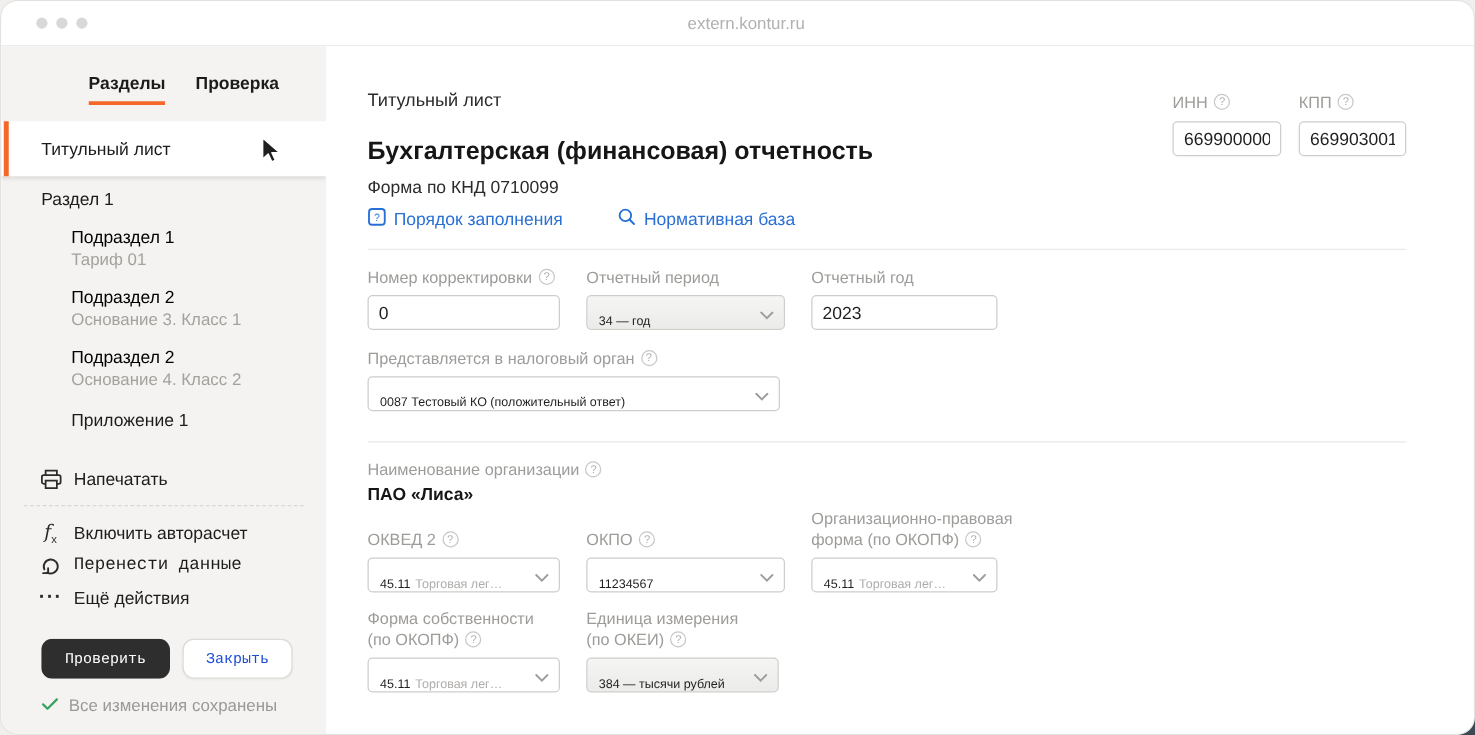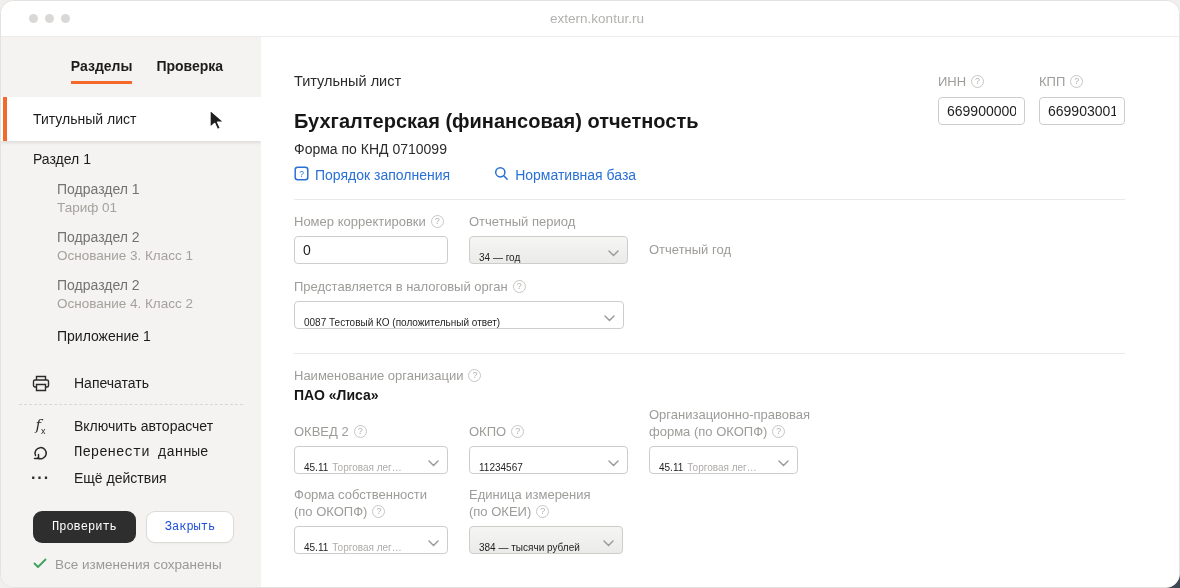--- a/index.html
+++ b/index.html
@@ -26,25 +26,25 @@
   .tab { font-size:14px; font-weight:700; color:#1c1c1c; padding-bottom:7px;
     border-bottom:3px solid transparent; cursor:pointer; }
   .tab.active { border-bottom-color:var(--accent); }
   .nav-active { position:relative; margin-top:13px; height:44px; background:#fff;
     display:flex; align-items:center; padding-left:32px; font-size:14px; color:#1c1c1c;
     box-shadow:0 2px 3px rgba(0,0,0,.09); cursor:pointer; }
   .nav-active::before { content:""; position:absolute; left:2px; top:0; bottom:0;
     width:4px; background:var(--accent); }
   .nav-sec { margin:10px 0 0 32px; font-size:14px; color:#1c1c1c; cursor:pointer; }
   .nav-group { margin:14px 0 0 56px; cursor:pointer; }
-  .nav-group .lbl { font-size:14px; color:#737373; }
+  .nav-group .lbl { font-size:14px; color:#000000; }
   .nav-group .sub { font-size:13.5px; color:#a5a29d; margin-top:3px; }
   .nav-single { margin:17px 0 0 56px; font-size:14px; color:#1c1c1c; cursor:pointer; }
 
-  .action-row { display:flex; align-items:center; gap:24px; margin:0 0 0 30px;
+  .action-row { display:flex; align-items:center; gap:9px; margin:0 0 0 30px;
     height:18px; font-size:14px; color:#1c1c1c; cursor:pointer; }
   .action-row .ic { width:19px; display:flex; justify-content:center; align-items:center; }
   .a-print { margin-top:30px; }
   .dotted-div { border-top:1px dashed #d9d7d3; margin:12px 18px 12px 18px; }
   .a-fx { margin-top:0; }
   .a-transfer { margin-top:8px;font-family:Liberation Mono, monospace; }
   .a-more { margin-top:8px; }
   .fx-glyph { font-family:"DejaVu Serif", serif; font-style:italic; font-size:15px; color:#2b2b2b; }
   .fx-glyph sub { font-style:normal; font-size:9px; font-family:"Liberation Sans",sans-serif; }
   .more-glyph { font-size:16px; font-weight:700; letter-spacing:1px; color:#2b2b2b; line-height:8px; }
@@ -258,20 +258,21 @@
               <svg width="11" height="7" viewBox="0 0 11 7" fill="none">
                   <path d="M1 1l4.5 4.5L10 1" stroke="#9e9c99" stroke-width="1.5" stroke-linecap="round"></path>
                 </svg>
             </span>
           </div>
         </div>
         <div class="field">
           <div class="flabel">
               <span>Отчетный год</span>
             </div>
+          <input class="tinput w149" readonly="" value="2023" style="">
         </div>
       </div>
 
       <div class="form-row r2">
         <div class="field">
           <div class="flabel">
             <span>Представляется в налоговый орган</span>
             <span class="help">?</span>
           </div>
           <div class="select w330">

